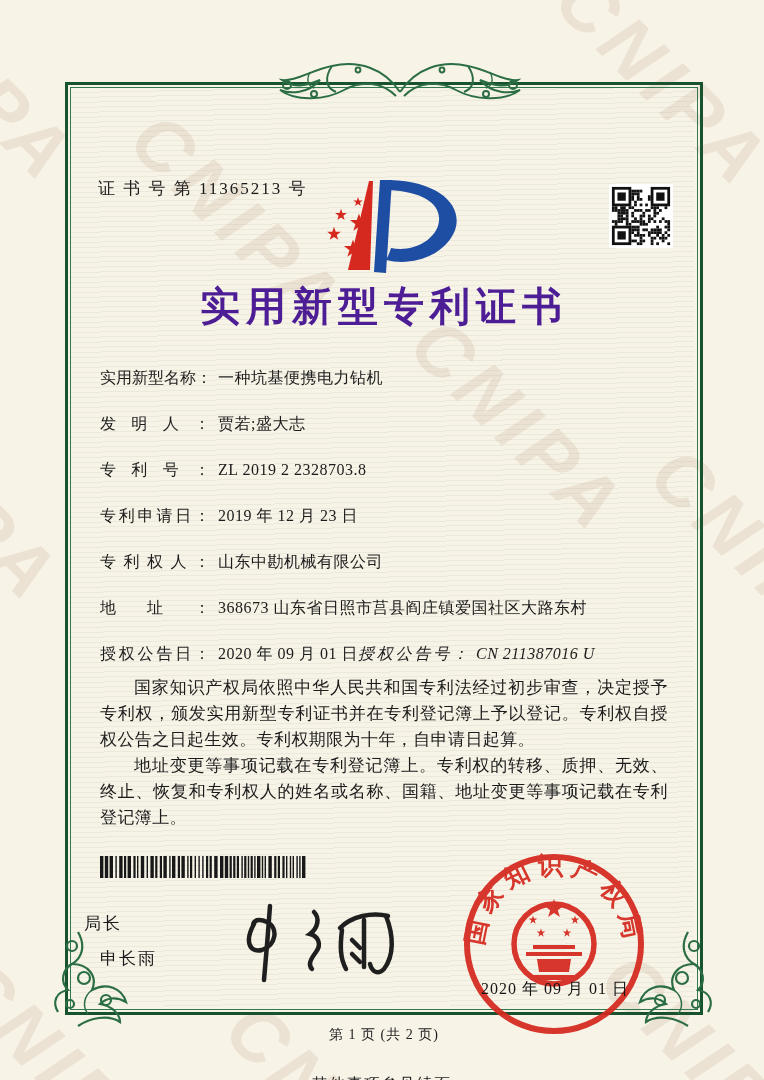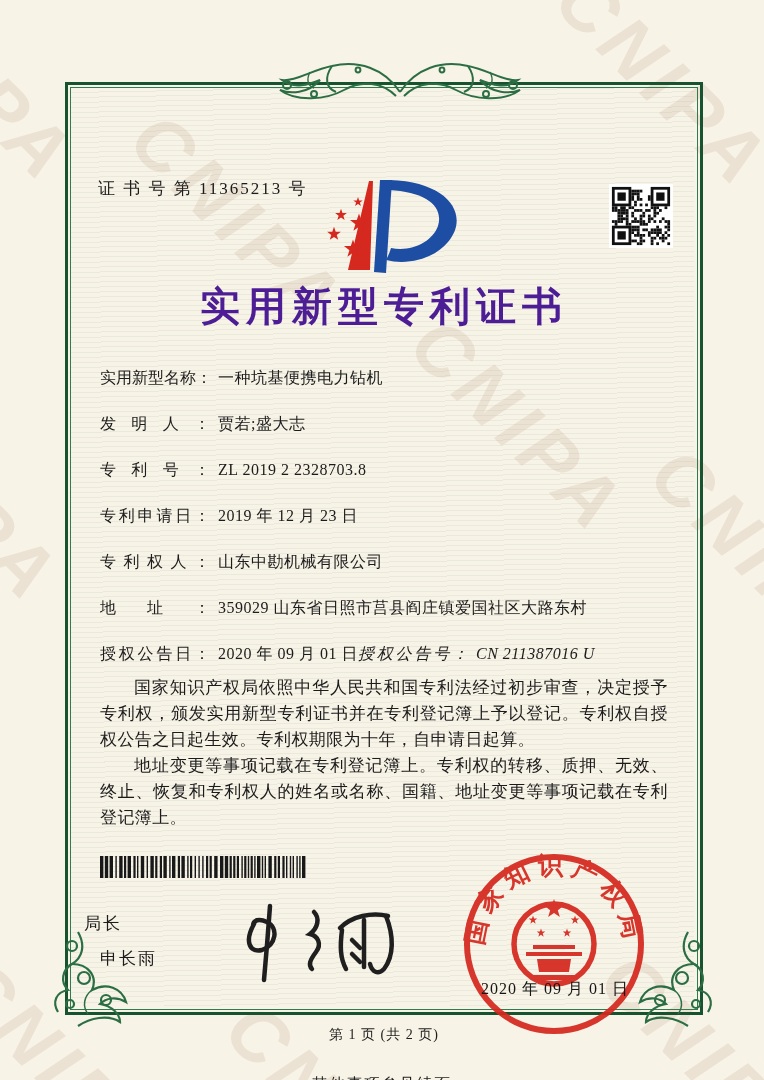--- a/index.html
+++ b/index.html
@@ -288,21 +288,21 @@
       <div class="frow">
         <span class="flabel">专利号：</span><span class="fvalue">ZL 2019 2 2328703.8</span>
       </div>
       <div class="frow">
         <span class="flabel">专利申请日：</span><span class="fvalue">2019 年 12 月 23 日</span>
       </div>
       <div class="frow">
         <span class="flabel">专利权人：</span><span class="fvalue">山东中勘机械有限公司</span>
       </div>
       <div class="frow">
-        <span class="flabel">地址：</span><span class="fvalue">359029 山东省日照市莒县阎庄镇爱国社区大路东村</span>
+        <span class="flabel">地址：</span><span class="fvalue">368673 山东省日照市莒县阎庄镇爱国社区大路东村</span>
       </div>
       <div class="frow">
         <span class="flabel">授权公告日：</span><span class="fvalue">2020 年 09 月 01 日</span>
         <span class="grant-no">
           <span class="flabel">授权公告号：</span><span class="fvalue">CN 211387016 U</span>
         </span>
       </div>
     </div>
 
     <div class="paras">

